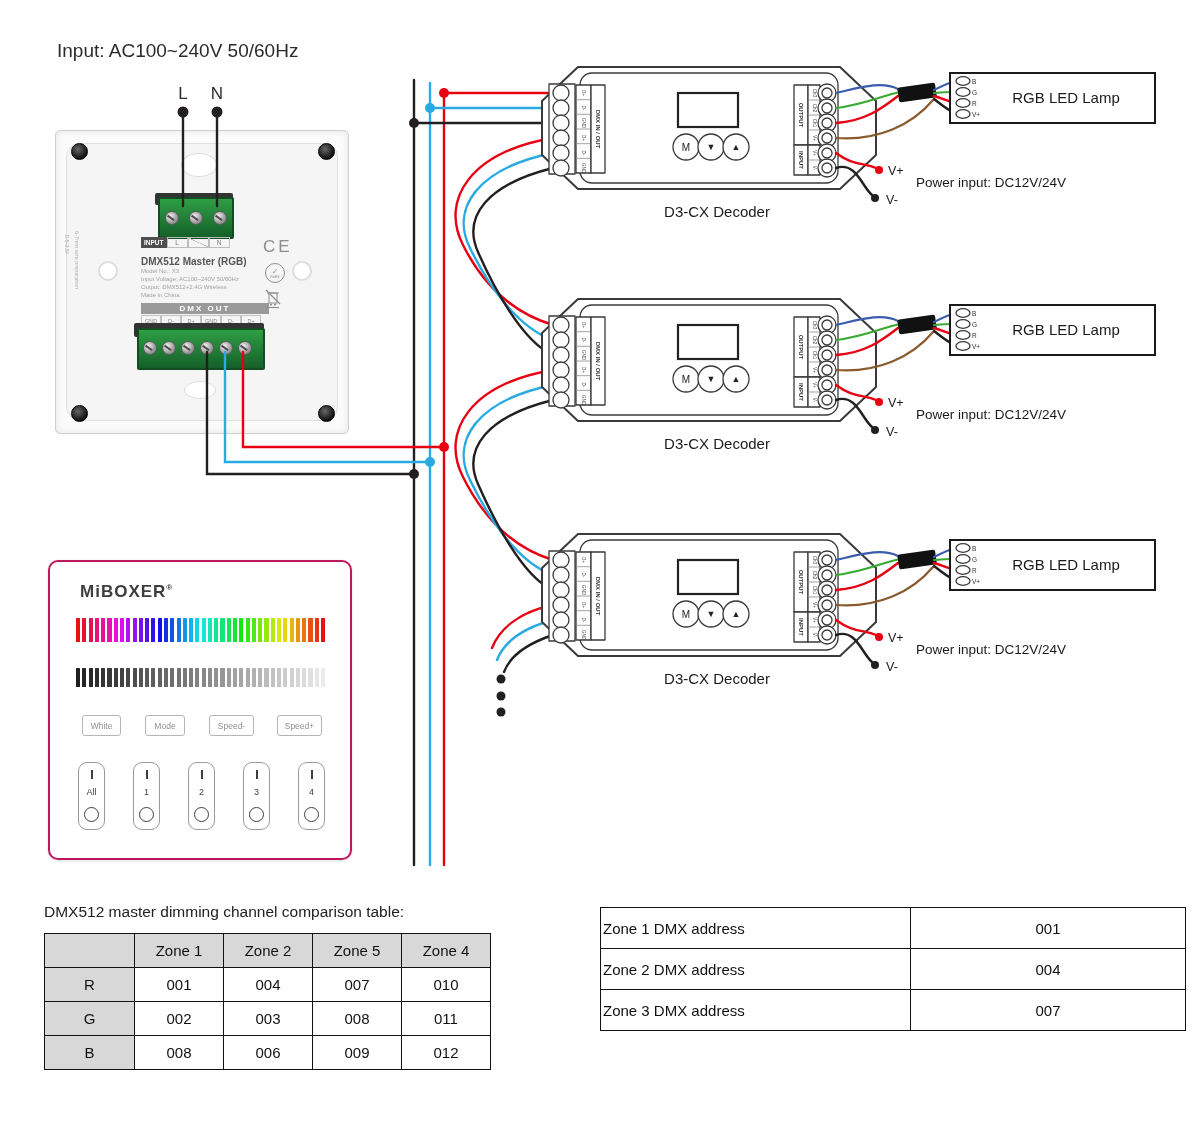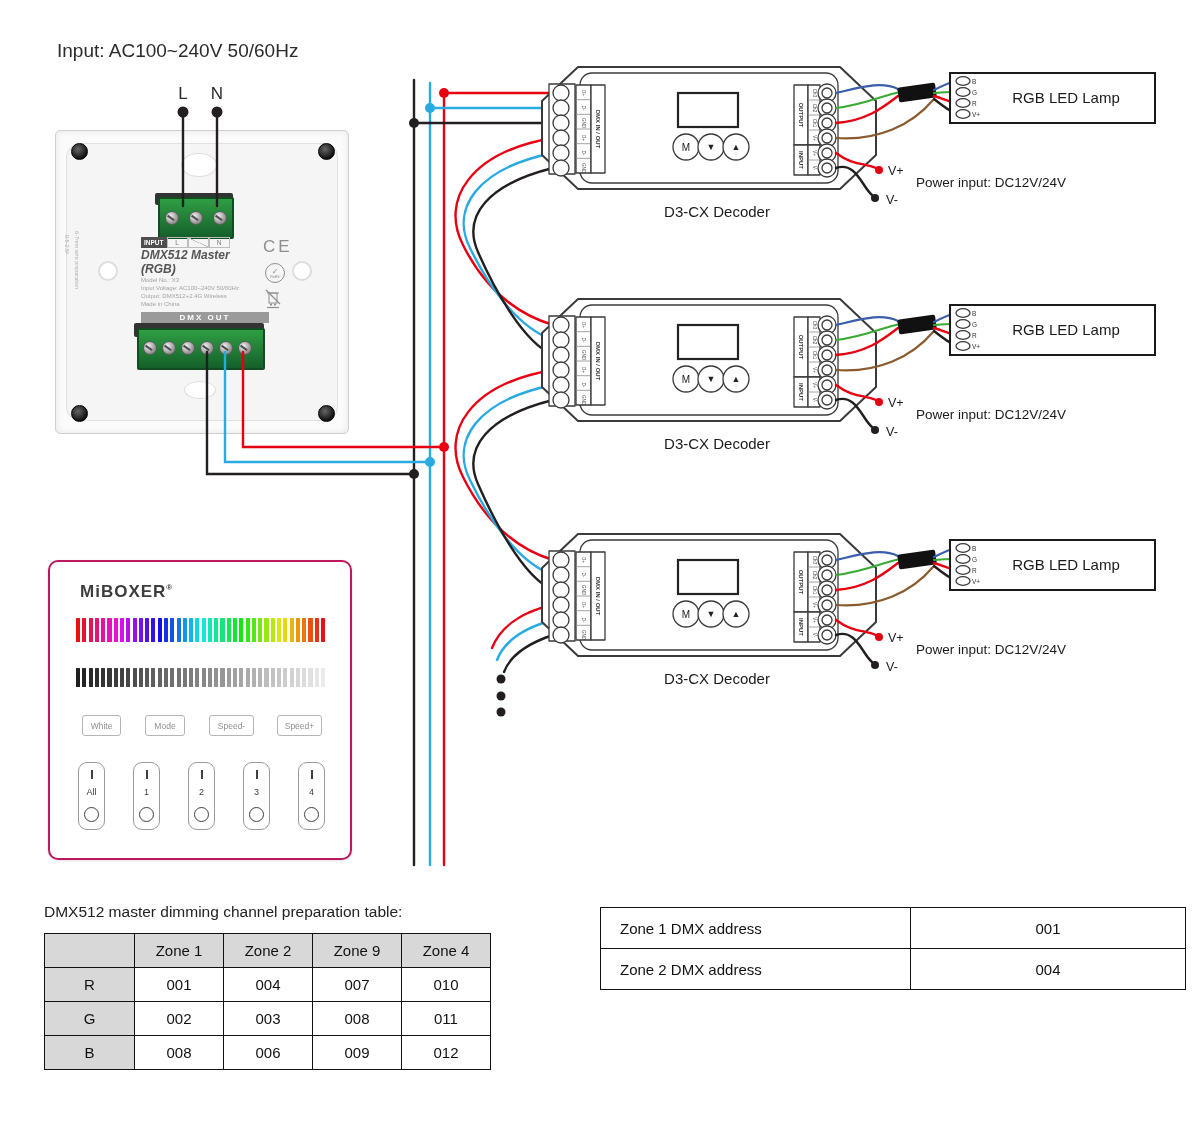--- a/index.html
+++ b/index.html
@@ -38,21 +38,21 @@
   .mhole{width:16px;height:16px;border-radius:50%;border:2px solid #ddd;background:#fff;}
   .oval{background:#fff;border:1px solid #ddd;border-radius:50%;}
   .gback{background:#333;border-radius:2px;}
   .gblock{background:linear-gradient(#2f9e44,#15602a);border:2px solid #124d21;border-radius:2px;}
   .screw{width:12px;height:12px;border-radius:50%;background:radial-gradient(circle at 35% 35%,#f4f4f4,#9c9c9c 60%,#6c6c6c);border:1px solid #5c5c5c;position:absolute;}
   .screw::after{content:"";position:absolute;left:1px;top:4.5px;width:8px;height:1.5px;background:#4a4a4a;transform:rotate(35deg);}
   .lblrow{display:flex;height:11px;}
   .chip{background:#4e4e4e;color:#fff;font-size:6.5px;font-weight:bold;display:flex;align-items:center;justify-content:center;padding:0 3px;}
   .cellbox{border:1px solid #bdbdbd;width:19px;display:flex;align-items:center;justify-content:center;font-size:6.5px;color:#777;}
   .diagcell{border:1px solid #bdbdbd;width:19px;background:linear-gradient(to top right,transparent 47%,#bdbdbd 48%,#bdbdbd 52%,transparent 53%);}
-  .prod{font-size:12px;font-weight:bold;color:#555;margin-top:0;font-style:italic;}
+  .prod{font-size:10px;font-weight:bold;color:#555;margin-top:8px;}
   .gline{font-size:6px;color:#a3a3a3;line-height:1.35;}
   .dmxbar{width:128px;height:11px;background:#9a9a9a;color:#fff;font-weight:bold;font-size:8px;display:flex;align-items:center;justify-content:center;letter-spacing:2px;margin-top:4px;}
   .trow{display:flex;margin-top:1px;}
   .tcell{border:1px solid #c2c2c2;width:20px;height:10px;display:flex;align-items:center;justify-content:center;font-size:5.5px;color:#8a8a8a;}
   .cemark{font-size:17px;color:#8e8e8e;letter-spacing:3px;}
   .rohs{width:18px;height:18px;border:1.5px solid #8e8e8e;border-radius:50%;display:flex;flex-direction:column;align-items:center;justify-content:center;color:#8e8e8e;}
   .rohs .ck{font-size:8px;line-height:7px;}
   .rohs .rt{font-size:3.5px;line-height:4px;}
   .sidenote{font-size:5.5px;color:#ababab;white-space:nowrap;transform:rotate(90deg);transform-origin:left top;}
 
@@ -68,21 +68,21 @@
   .zone .zl{font-size:9px;color:#3f3f3f;margin-top:8px;}
   .zone .zo{width:13px;height:13px;border:1.5px solid #3f3f3f;border-radius:50%;margin-top:auto;margin-bottom:7px;}
 
   
   .ctitle{left:44px;top:903px;font-size:15.5px;color:#222;}
   .note{left:600px;top:848px;width:545px;font-size:15.5px;color:#222;line-height:1.38;}
   table{border-collapse:collapse;}
   .ctable td{border:1.5px solid #111;text-align:center;font-size:15px;color:#111;height:31px;}
   .ctable .hd{background:#d8d8d8;}
   .atable td{border:1.5px solid #111;font-size:15px;color:#111;height:38px;}
-  .atable .lab{padding-left:19px;}
+  .atable .lab{padding-left:2px;}
   .atable .val{text-align:center;}
 
   .units,.wires{left:0;top:0;z-index:3;}
   .unit{position:absolute;left:0;width:1200px;height:175px;}
 </style>
 </head>
 <body>
 
 <div id="canvas">
 
@@ -619,36 +619,36 @@
     <text class="t65" x="972" y="29.5">G</text>
     <text class="t65" x="972" y="40.5">R</text>
     <text class="t65" x="972" y="51.5">V+</text>
     <text class="t15" text-anchor="middle" x="1066" y="38">RGB LED Lamp</text>
   </g>
   <text class="t15" text-anchor="middle" x="717" y="152">D3-CX Decoder</text>
 </svg>
 </div>
 </div>
 
-  <div class="abs ctitle">DMX512 master dimming channel preparation table:</div>
+  <div class="abs ctitle">DMX512 master dimming channel comparison table:</div>
   <div class="abs" style="left:44px;top:933px;" id="ctable-holder">
       <table class="ctable">
         <colgroup>
           <col style="width: 90px;">
           <col style="width: 89px;">
           <col style="width: 89px;">
           <col style="width: 89px;">
           <col style="width: 89px;">
         </colgroup>
         <tbody>
           <tr>
             <td class="hd"></td>
             <td class="hd">Zone 1</td>
             <td class="hd">Zone 2</td>
-            <td class="hd">Zone 9</td>
+            <td class="hd">Zone 5</td>
             <td class="hd">Zone 4</td>
           </tr>
           <tr>
             <td class="hd">R</td>
             <td>001</td>
             <td>004</td>
             <td>007</td>
             <td>010</td>
           </tr>
           <tr>
@@ -677,16 +677,20 @@
         </colgroup>
         <tbody>
           <tr>
             <td class="lab">Zone 1 DMX address</td>
             <td class="val">001</td>
           </tr>
           <tr>
             <td class="lab">Zone 2 DMX address</td>
             <td class="val">004</td>
           </tr>
+          <tr>
+            <td class="lab">Zone 3 DMX address</td>
+            <td class="val">007</td>
+          </tr>
         </tbody>
       </table>
     </div>
 </div>
 
 </body></html>

